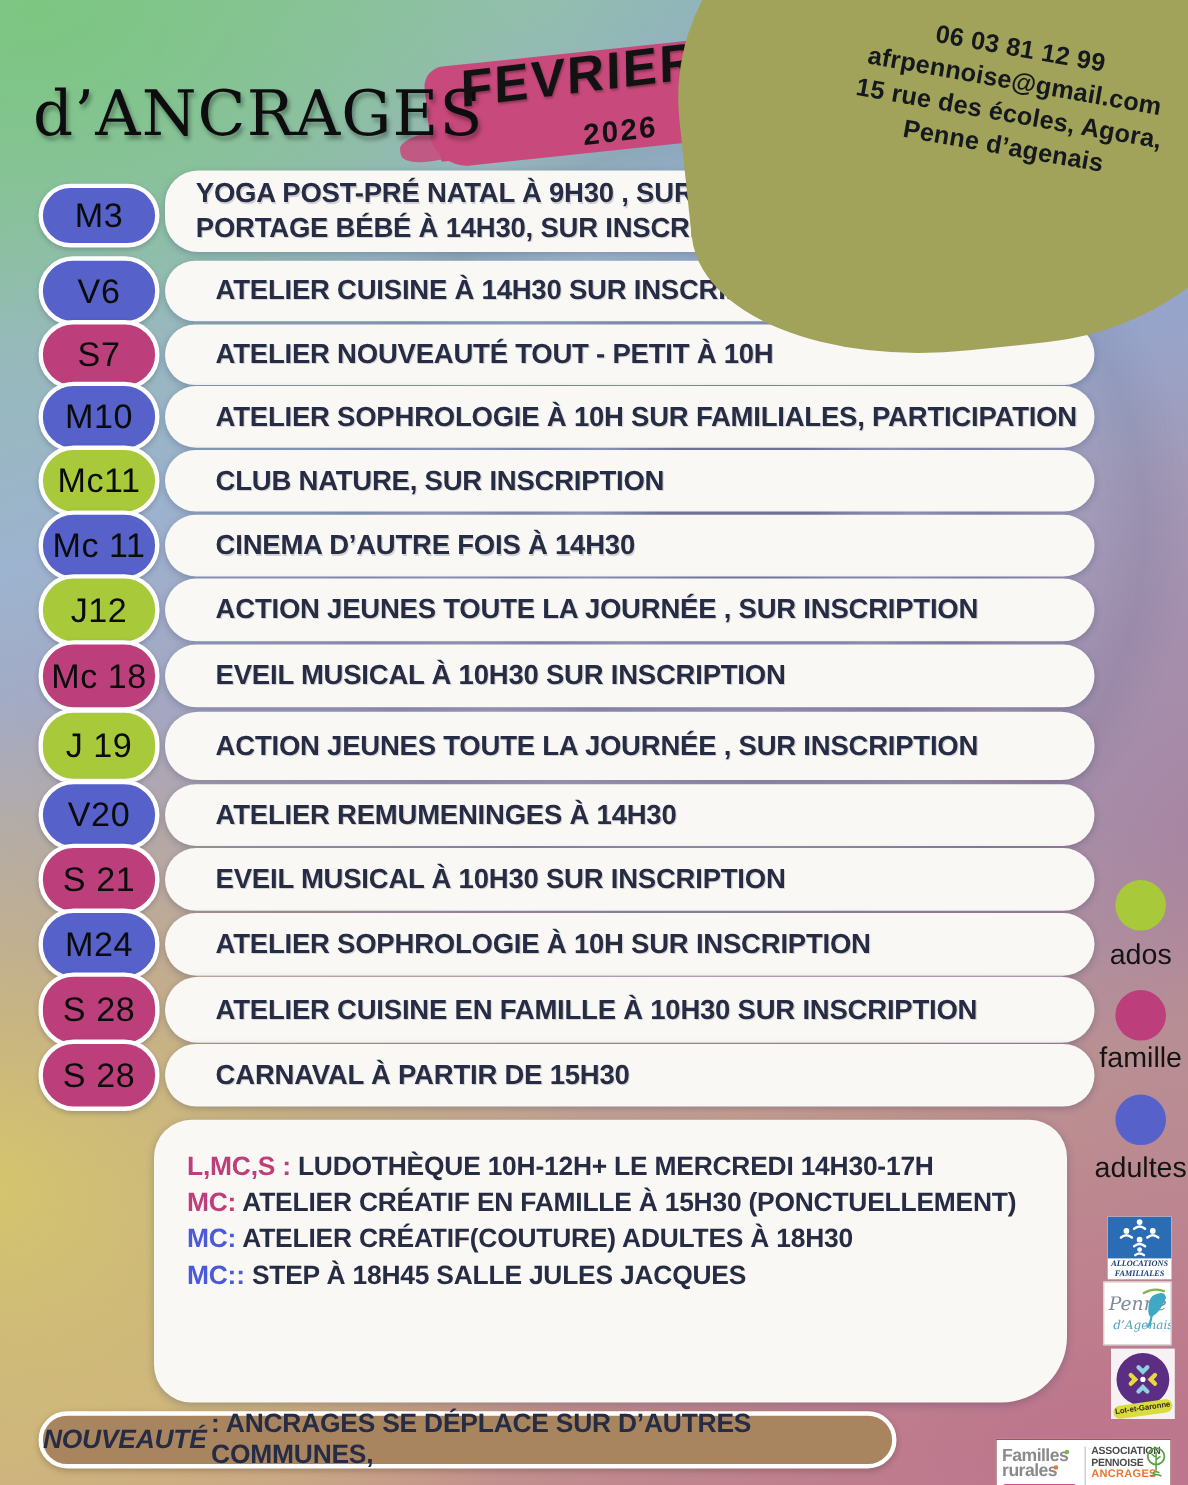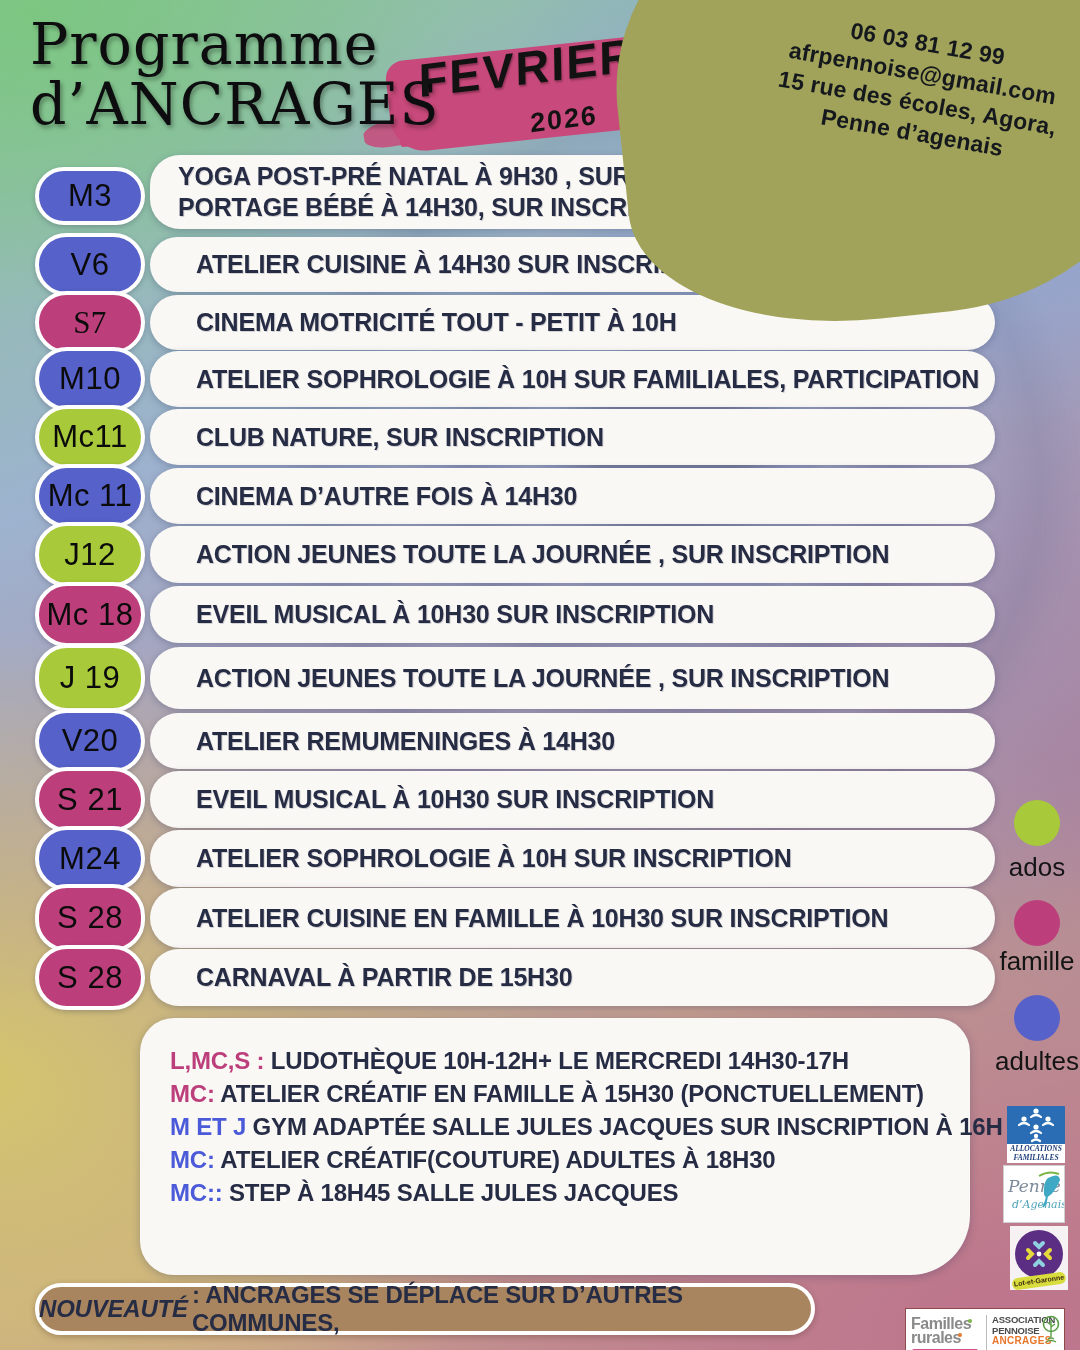--- a/index.html
+++ b/index.html
@@ -108,21 +108,21 @@
   .fr-ancrages{color:#e8762c;font-size:10px;font-weight:700;letter-spacing:.3px;}
   .fr-strip{position:absolute;left:4px;bottom:3px;display:flex;gap:2px;}
   .fr-strip span{width:9px;height:5px;display:inline-block;}
   .fr-tree{position:absolute;right:2px;top:6px;width:22px;height:30px;}
 </style>
 </head>
 <body>
 
 <div class="poster">
 
-  <div class="title"><span>Programme</span><br><span>d’ANCRAGES</span></div>
+  <div class="title"><br><span>d’ANCRAGES</span></div>
 
   <div class="brush"></div>
   <div class="month">FEVRIER</div>
   <div class="year">2026</div>
 
   <div class="contact-blob"></div>
   <div class="contact-text" id="contact-lines">
       <div>06 03 81 12 99</div>
       <div>afrpennoise@gmail.com</div>
       <div>15 rue des écoles, Agora,</div>
@@ -138,23 +138,23 @@
         <div class="date-badge" style="height: 58px; top: 12px; background: rgb(86, 97, 201);">M3</div>
       </div>
       <div class="event-row" style="top: 237px;">
         <div class="event-card" style="height: 55px; top: 0px;">
           <div class="event-text">ATELIER CUISINE À 14H30 SUR INSCRIPTION</div>
         </div>
         <div class="date-badge" style="height: 63px; top: -4px; background: rgb(86, 97, 201);">V6</div>
       </div>
       <div class="event-row" style="top: 295px;">
         <div class="event-card" style="height: 55px; top: 0px;">
-          <div class="event-text">CINEMA MOTRICITÉ TOUT - PETIT À 10H</div>
-        </div>
-        <div class="date-badge" style="height: 63px; top: -4px; background: rgb(188, 63, 124); font-family: Liberation Serif, serif;">S7</div>
+          <div class="event-text">ATELIER NOUVEAUTÉ TOUT - PETIT À 10H</div>
+        </div>
+        <div class="date-badge" style="height: 63px; top: -4px; background: rgb(188, 63, 124);">S7</div>
       </div>
       <div class="event-row" style="top: 351px;">
         <div class="event-card" style="height: 56px; top: 0px;">
           <div class="event-text">ATELIER SOPHROLOGIE À 10H SUR FAMILIALES, PARTICIPATION</div>
         </div>
         <div class="date-badge" style="height: 64px; top: -4px; background: rgb(86, 97, 201);">M10</div>
       </div>
       <div class="event-row" style="top: 409px;">
         <div class="event-card" style="height: 56px; top: 0px;">
           <div class="event-text">CLUB NATURE, SUR INSCRIPTION</div>
@@ -228,21 +228,20 @@
       <div class="legend-label" style="top: 946px;">famille</div>
       <div class="legend-item" style="top: 995px;">
         <div class="legend-dot" style="background: rgb(86, 97, 201);"></div>
       </div>
       <div class="legend-label" style="top: 1046px;">adultes</div>
     </div>
 
   <div class="info-card" id="info-card">
       <div class="info-line"><span class="info-prefix" style="color: rgb(188, 63, 124);">L,MC,S :</span><span> LUDOTHÈQUE 10H-12H+ LE MERCREDI 14H30-17H</span></div>
       <div class="info-line"><span class="info-prefix" style="color: rgb(188, 63, 124);">MC:</span><span> ATELIER CRÉATIF EN FAMILLE À 15H30 (PONCTUELLEMENT)</span></div>
-      <div class="info-line"><span class="info-prefix" style="color: rgb(74, 90, 216);">M ET J</span><span> GYM ADAPTÉE SALLE JULES JACQUES SUR INSCRIPTION À 16H</span></div>
       <div class="info-line"><span class="info-prefix" style="color: rgb(74, 90, 216);">MC:</span><span> ATELIER CRÉATIF(COUTURE) ADULTES À 18H30</span></div>
       <div class="info-line"><span class="info-prefix" style="color: rgb(74, 90, 216);">MC::</span><span>  STEP À 18H45 SALLE JULES JACQUES</span></div>
     </div>
 
   <div class="novelty">
     <span class="nov-hl">NOUVEAUTÉ</span>
     <span> : ANCRAGES SE DÉPLACE SUR D’AUTRES COMMUNES,</span>
   </div>
 
   <div class="logo logo-caf">

